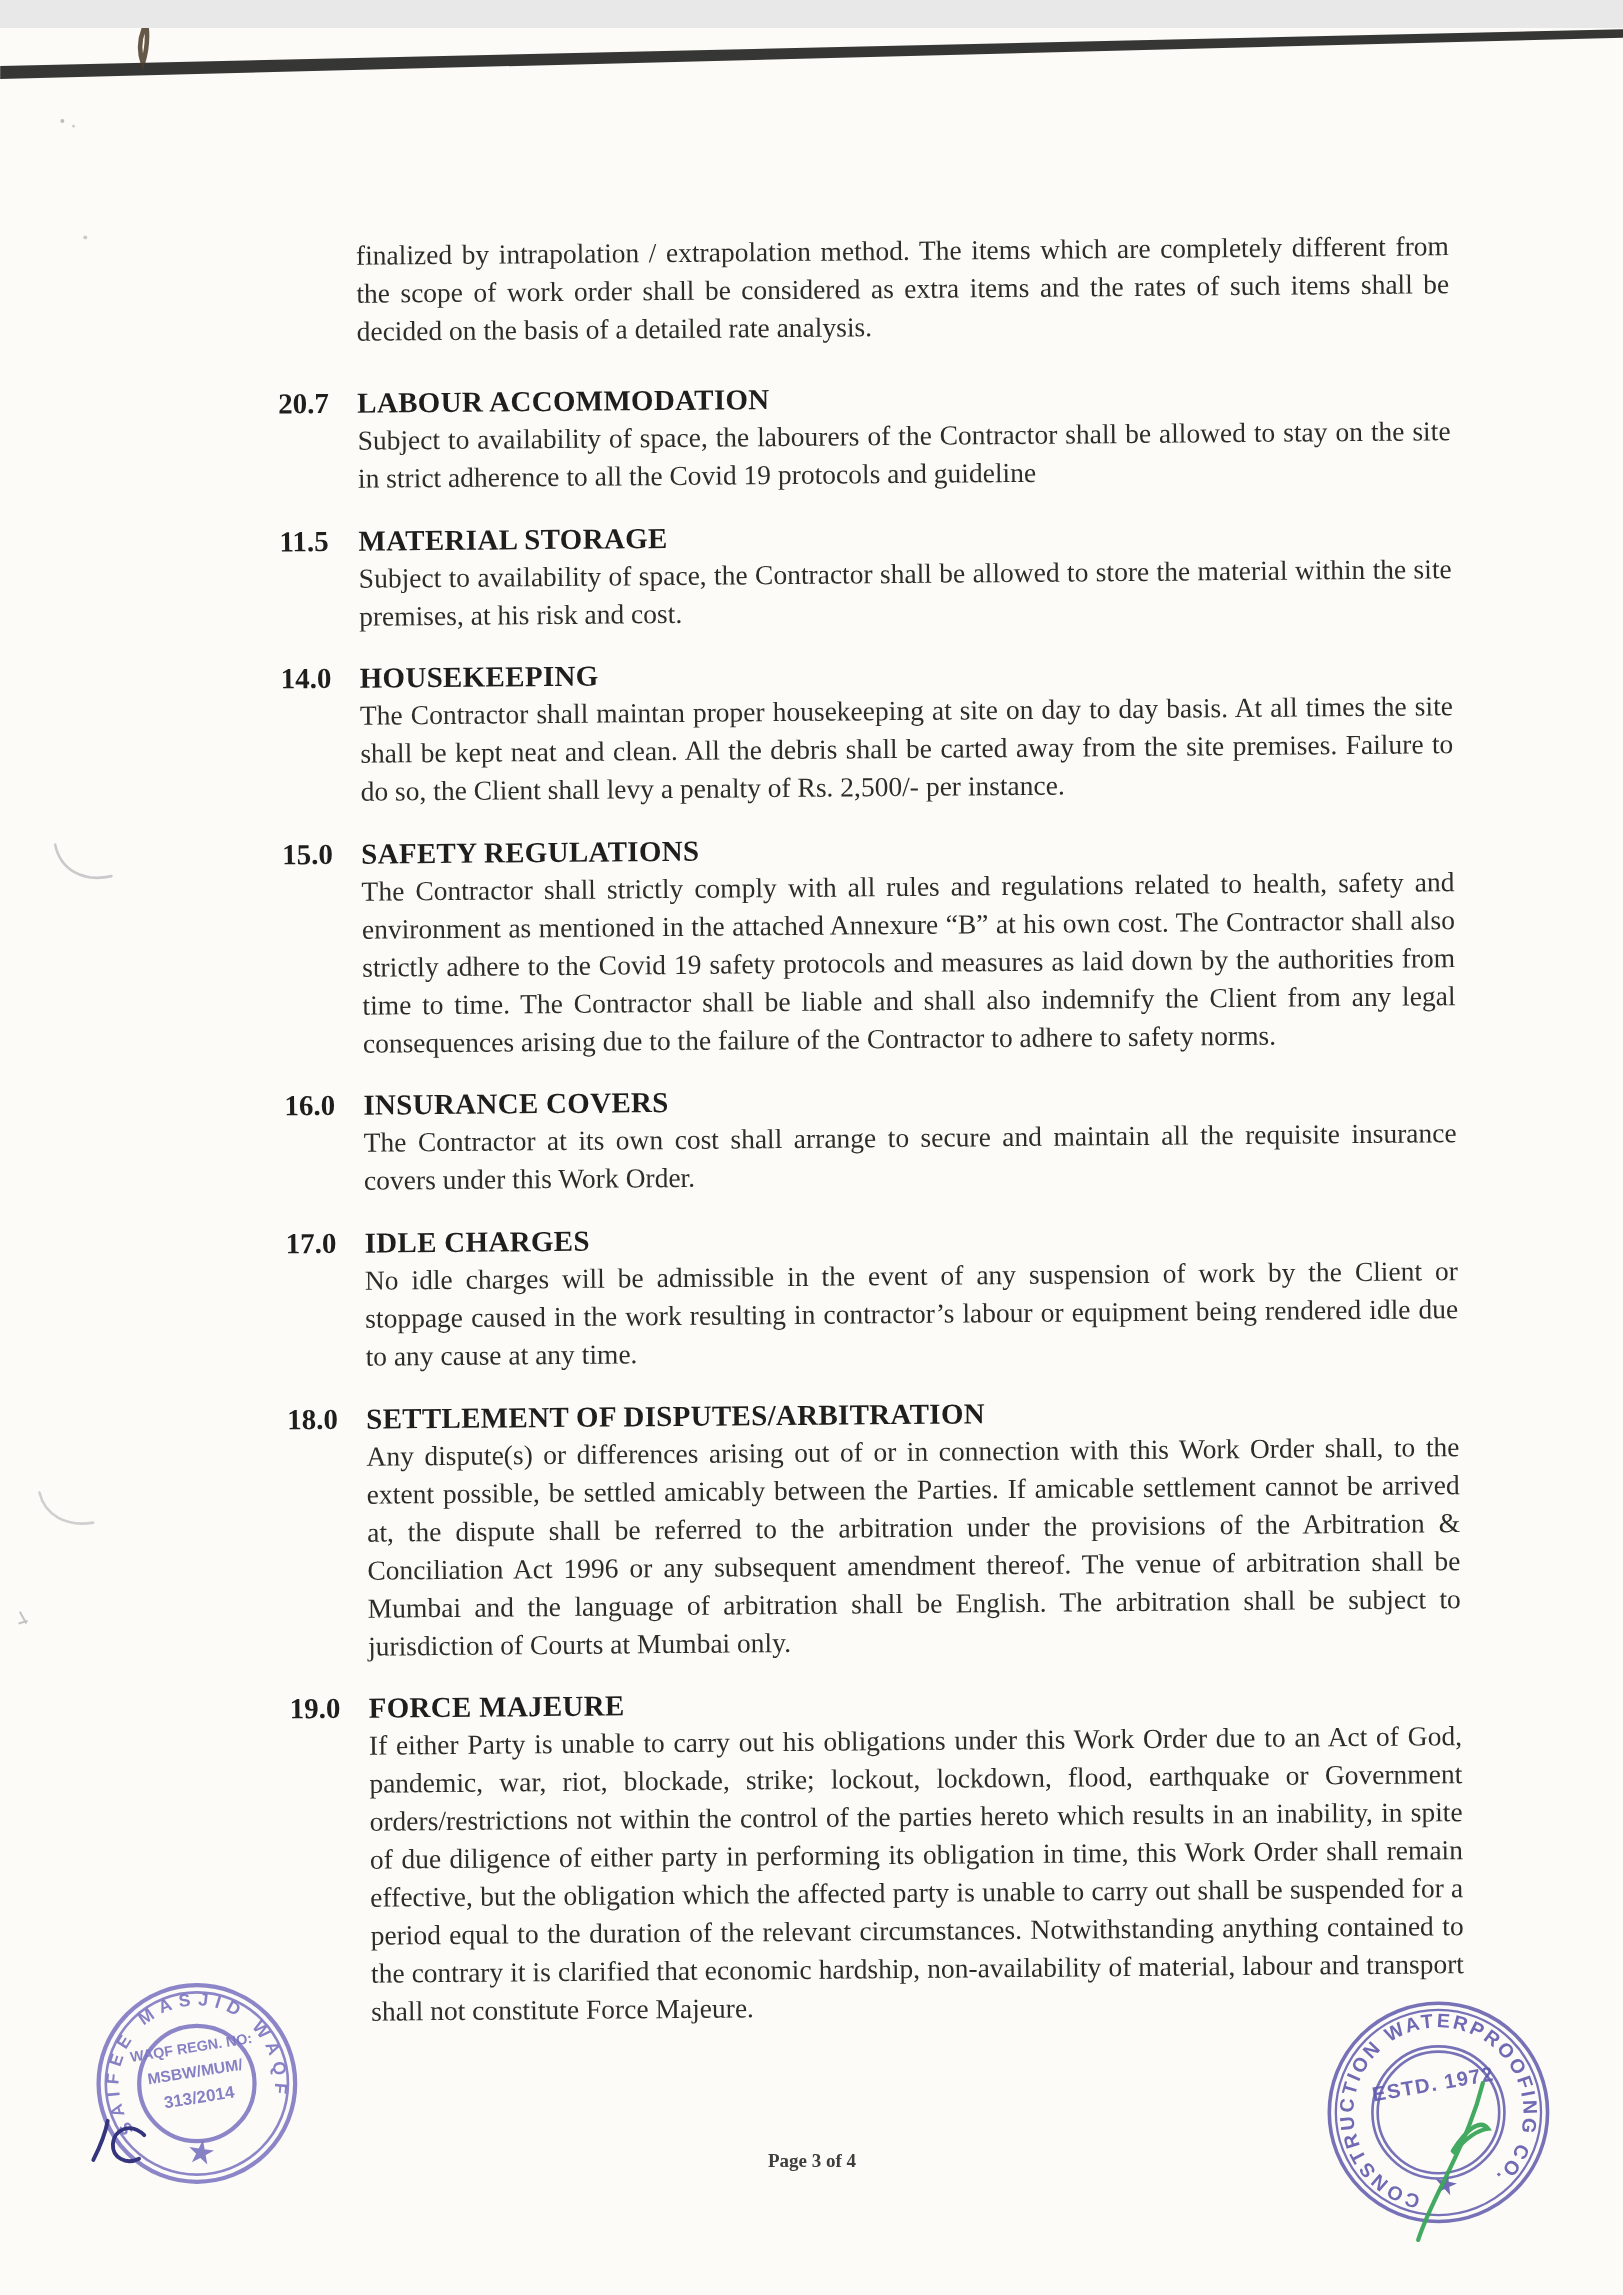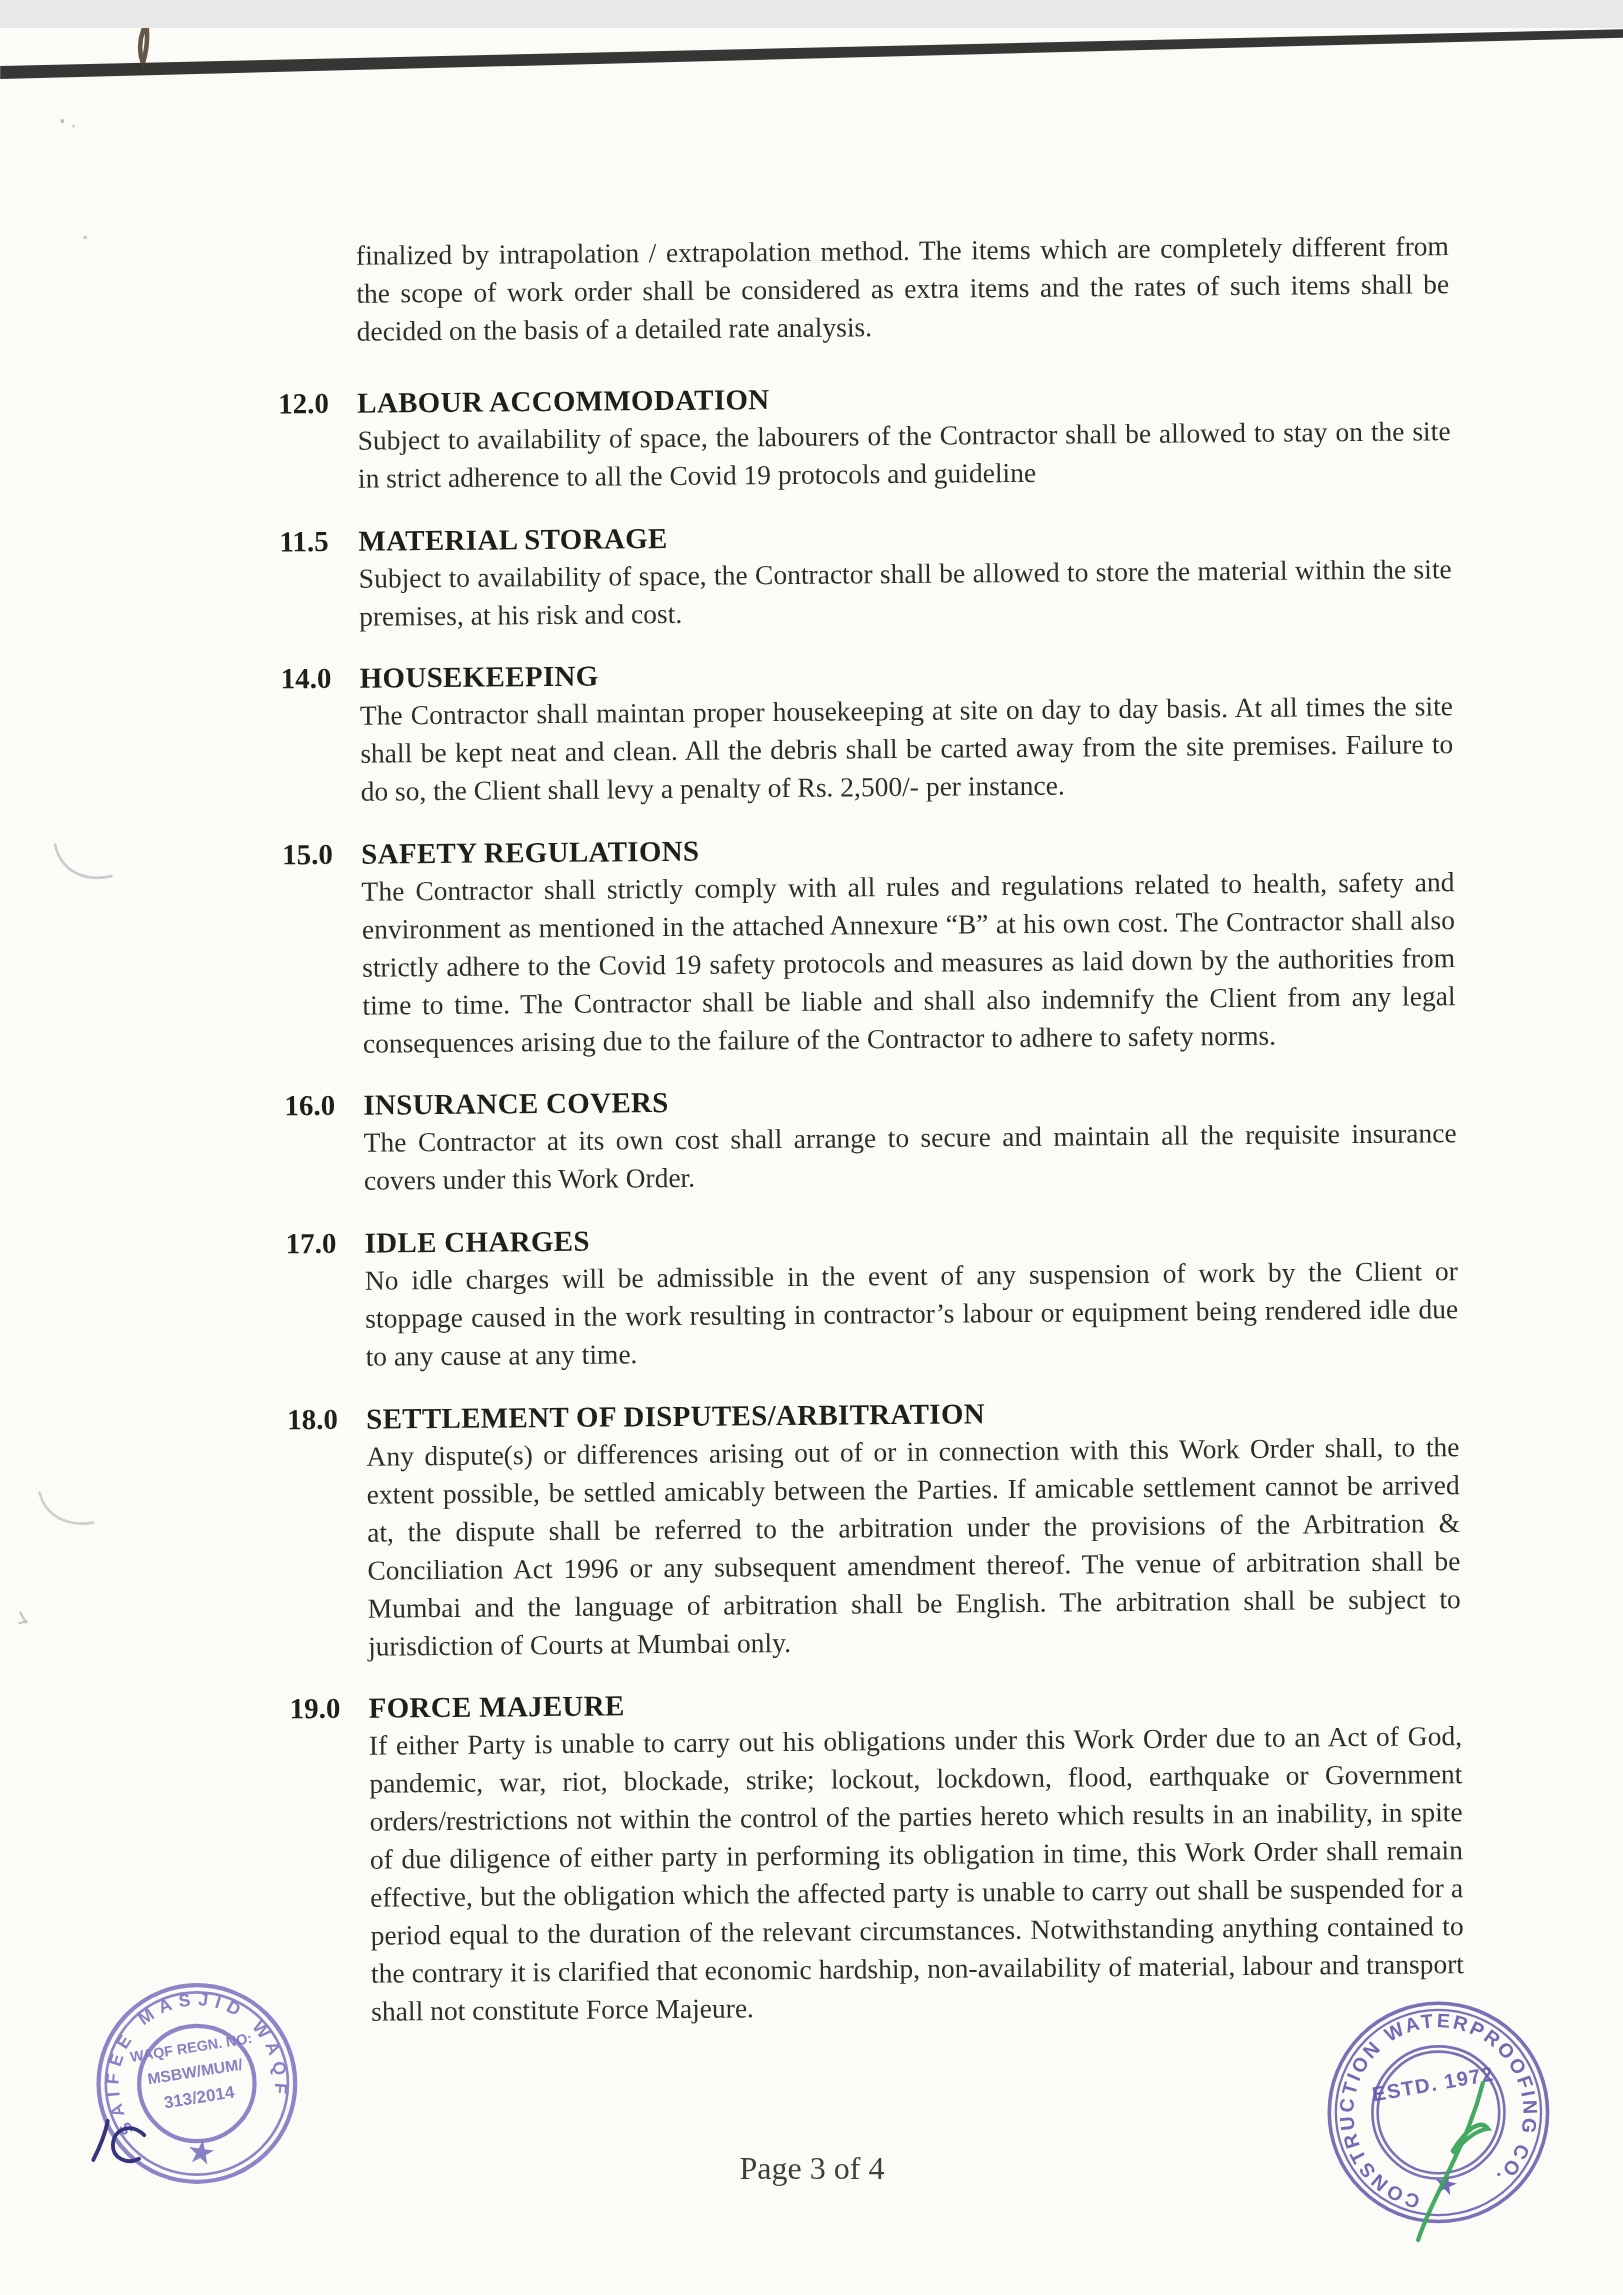--- a/index.html
+++ b/index.html
@@ -33,21 +33,21 @@
   .sec-main{flex:1;min-width:0;}
   .sec-title{
     margin:0;font-size:29px;line-height:38px;font-weight:bold;
     letter-spacing:0.3px;color:#1f1e1c;
   }
   .sec-text{
     margin:0;font-size:27.5px;line-height:38px;text-align:justify;
   }
   .footer{
     position:absolute;top:2122px;left:0;width:100%;
-    text-align:center;font-size:32px;color:#3f3e3c;
+    text-align:center;font-size:19px;color:#3f3e3c;font-weight:bold;
   }
   .artifacts{position:absolute;left:0;top:0;pointer-events:none;}
   .stamp{position:absolute;pointer-events:none;opacity:.93;}
   .stamp text{font-family:"Liberation Sans", sans-serif;font-weight:bold;}
   .penmark{position:absolute;pointer-events:none;}
 </style>
 </head>
 <body>
 
 <div class="page">
@@ -61,21 +61,21 @@
     <circle cx="112" cy="150" r="2" fill="#9a9a9a" opacity="0.5"></circle>
     <circle cx="130" cy="320" r="3" fill="#9a9a92" opacity="0.5"></circle>
     <path d="M30,2420 l10,18 M28,2438 l14,-4" stroke="#8a8a90" stroke-width="3" opacity="0.5"></path>
   </svg>
 
   <div class="content">
 
     <p class="intro">finalized by intrapolation / extrapolation method. The items which are completely different from the scope of work order shall be considered as extra items and the rates of such items shall be decided on the basis of a detailed rate analysis.</p>
 
     <section class="sec first">
-      <div class="sec-num">12.0</div>
+      <div class="sec-num">20.7</div>
       <div class="sec-main">
         <h2 class="sec-title">LABOUR ACCOMMODATION</h2>
         <p class="sec-text">Subject to availability of space, the labourers of the Contractor shall be allowed to stay on the site in strict adherence to all the Covid 19 protocols and guideline</p>
       </div>
     </section>
 
     <section class="sec">
       <div class="sec-num">11.5</div>
       <div class="sec-main">
         <h2 class="sec-title">MATERIAL STORAGE</h2>

